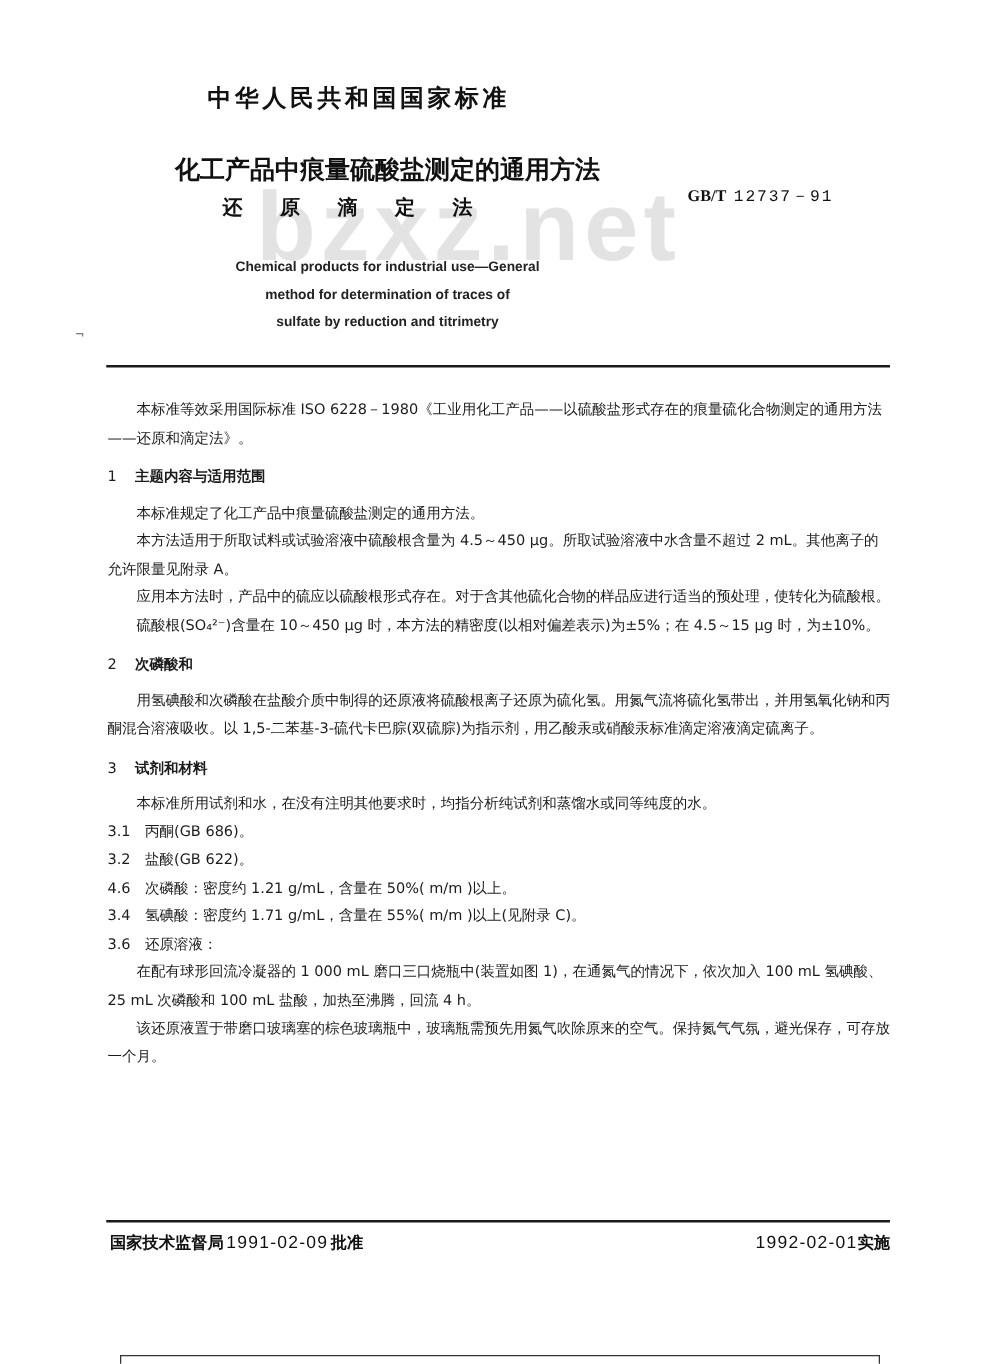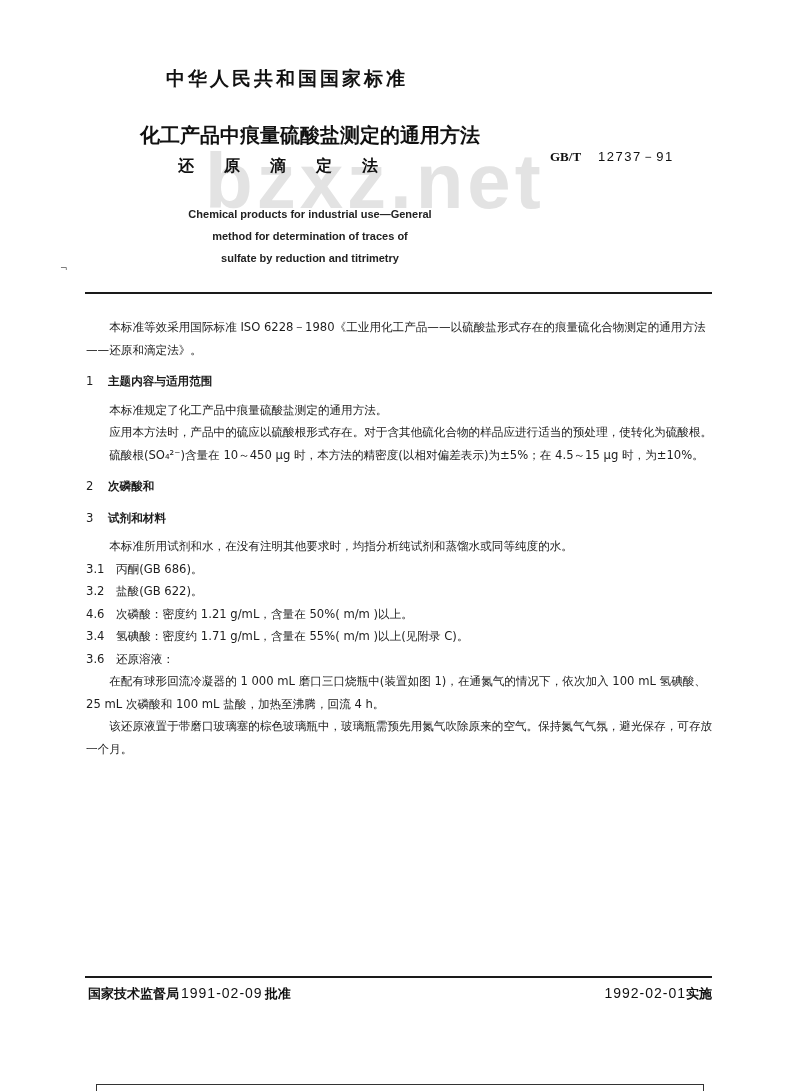--- a/index.html
+++ b/index.html
@@ -29,21 +29,21 @@
     .title-cn-2 {
       left: 178px; top: 156px;
       font-family: "DejaVu Sans", sans-serif; font-weight: bold;
       font-size: 16px; letter-spacing: 30px; color: #111; z-index: 1;
     }
     .std-code {
       left: 550px; top: 148px;
       font-size: 13px; color: #111; z-index: 1;
     }
     .std-code .prefix { font-family: "Liberation Serif", serif; font-weight: bold; }
-    .std-code .num { font-family: Liberation Sans, sans-serif; letter-spacing: 1.5px; margin-left: 17px; }
+    .std-code .num { font-family: Liberation Mono, monospace; letter-spacing: 1.5px; margin-left: 6px; }
 
     .title-en {
       left: 150px; top: 203px; width: 320px;
       text-align: center;
       font-family: Liberation Sans, sans-serif; font-weight: bold;
       font-size: 11px; line-height: 22px; color: #222; z-index: 1;
     }
 
     .rule { left: 85px; height: 2px; background: #1a1a1a; width: 627px; }
     .rule-top { top: 292px; }
@@ -107,26 +107,28 @@
 
 <div class="abs rule rule-top"></div>
 
 <div class="abs content">
   <p class="para">本标准等效采用国际标准 ISO 6228－1980《工业用化工产品——以硫酸盐形式存在的痕量硫化合物测定的通用方法——还原和滴定法》。</p>
 
   <div class="heading">
     <span class="hnum">1</span><span>主题内容与适用范围</span>
   </div>
   <p class="para">本标准规定了化工产品中痕量硫酸盐测定的通用方法。</p>
+  <p class="para">本方法适用于所取试料或试验溶液中硫酸根含量为 4.5～450 μg。所取试验溶液中水含量不超过 2 mL。其他离子的允许限量见附录 A。</p>
   <p class="para">应用本方法时，产品中的硫应以硫酸根形式存在。对于含其他硫化合物的样品应进行适当的预处理，使转化为硫酸根。</p>
   <p class="para">硫酸根(SO₄²⁻)含量在 10～450 μg 时，本方法的精密度(以相对偏差表示)为±5%；在 4.5～15 μg 时，为±10%。</p>
 
   <div class="heading">
     <span class="hnum">2</span><span>次磷酸和</span>
   </div>
+  <p class="para">用氢碘酸和次磷酸在盐酸介质中制得的还原液将硫酸根离子还原为硫化氢。用氮气流将硫化氢带出，并用氢氧化钠和丙酮混合溶液吸收。以 1,5-二苯基-3-硫代卡巴腙(双硫腙)为指示剂，用乙酸汞或硝酸汞标准滴定溶液滴定硫离子。</p>
 
   <div class="heading">
     <span class="hnum">3</span><span>试剂和材料</span>
   </div>
   <p class="para">本标准所用试剂和水，在没有注明其他要求时，均指分析纯试剂和蒸馏水或同等纯度的水。</p>
 
   <div class="item"><span class="inum">3.1</span><span>丙酮(GB 686)。</span></div>
   <div class="item"><span class="inum">3.2</span><span>盐酸(GB 622)。</span></div>
   <div class="item"><span class="inum">4.6</span><span>次磷酸：密度约 1.21 g/mL，含量在 50%( m/m )以上。</span></div>
   <div class="item"><span class="inum">3.4</span><span>氢碘酸：密度约 1.71 g/mL，含量在 55%( m/m )以上(见附录 C)。</span></div>

